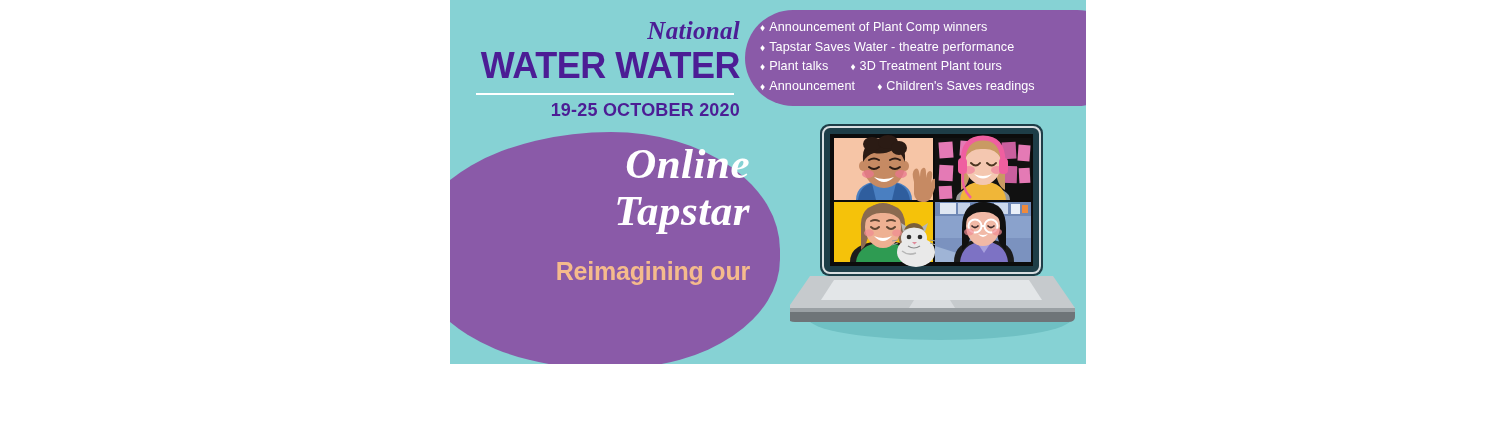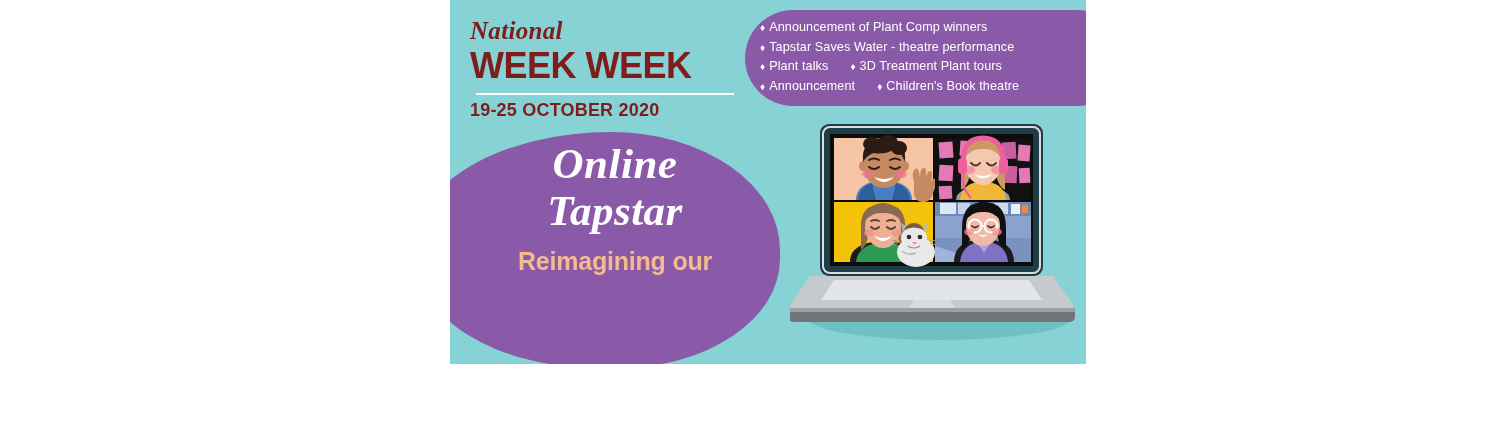--- a/index.html
+++ b/index.html
@@ -67,22 +67,22 @@
     line-height: 19.6px;
   }
   .bl2 { margin-left: 22px; }
 
   
   #nww {
     position: absolute;
     left: 20px;
     top: 16px;
     width: 270px;
-    text-align: left;
-    color: #7f1d1d;
+    text-align: right;
+    color: #4c1d95;
   }
   #nww-national {
     font-family: "Liberation Serif", serif;
     font-style: italic;
     font-weight: bold;
     font-size: 25px;
     line-height: 30px;
     letter-spacing: 0.3px;
   }
   #nww-waterweek {
@@ -114,33 +114,33 @@
     width: 366px;
     height: 236px;
     background: #8a5aa8;
     border-radius: 56% 48% 46% 52% / 50% 52% 48% 50%;
   }
   #blob-text {
     position: absolute;
     left: 30px;
     top: 140px;
     width: 270px;
-    text-align: center;
+    text-align: right;
   }
   .fest-line {
     font-family: "Liberation Serif", serif;
     font-style: italic;
     font-weight: bold;
     color: #ffffff;
     font-size: 43px;
     line-height: 47px;
     letter-spacing: 0.5px;
   }
   #fest-sub {
-    margin-top: 12px;
+    margin-top: 22px;
     color: #f5bb8c;
     font-family: "Liberation Sans", sans-serif;
     font-weight: bold;
     font-size: 25px;
     line-height: 31px;
     letter-spacing: -0.2px;
   }
 
   
   #laptop {
@@ -337,21 +337,21 @@
     <div id="blob-text">
       <div class="fest-line">Online</div>
       <div class="fest-line">Tapstar</div>
       <div id="fest-sub">
         <div>Reimagining our</div>
       </div>
     </div>
 
     <div id="nww">
       <div id="nww-national">National</div>
-      <div id="nww-waterweek">WEEK WEEK</div>
+      <div id="nww-waterweek">WATER WATER</div>
       <div id="nww-rule"></div>
       <div id="nww-dates">19-25 OCTOBER 2020</div>
     </div>
 
     <div id="bullets-pill"></div>
     <div id="bullets-list">
 
       <div class="blrow">
         <span class="bl">
           <span class="dot">♦</span>
@@ -377,20 +377,20 @@
         </span>
       </div>
 
       <div class="blrow">
         <span class="bl">
           <span class="dot">♦</span>
           <span>Announcement</span>
         </span>
         <span class="bl bl2">
           <span class="dot">♦</span>
-          <span>Children's Book theatre</span>
+          <span>Children's Saves readings</span>
         </span>
       </div>
 
     </div>
 
   </div>
 </div>
 
 </body></html>

